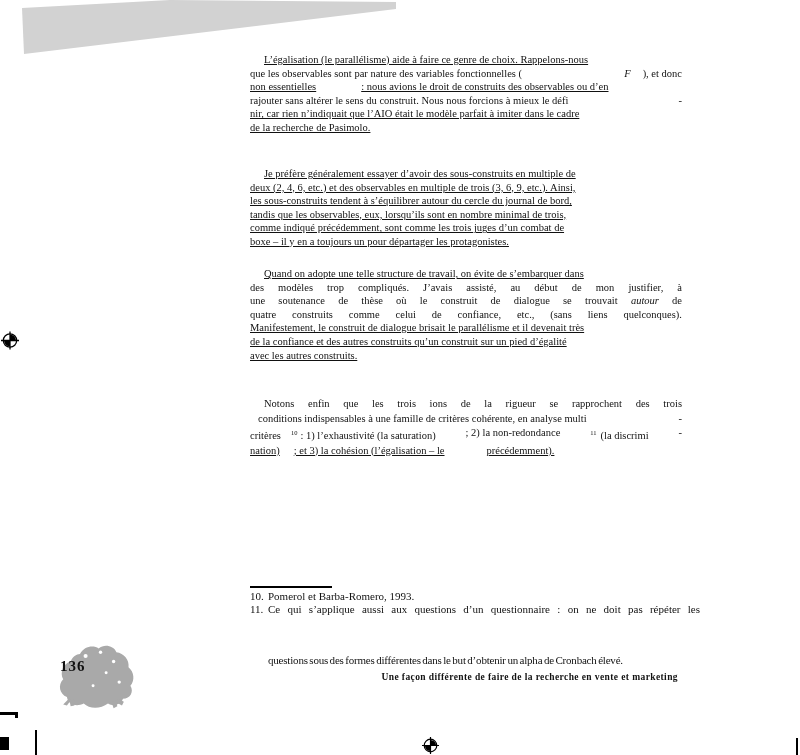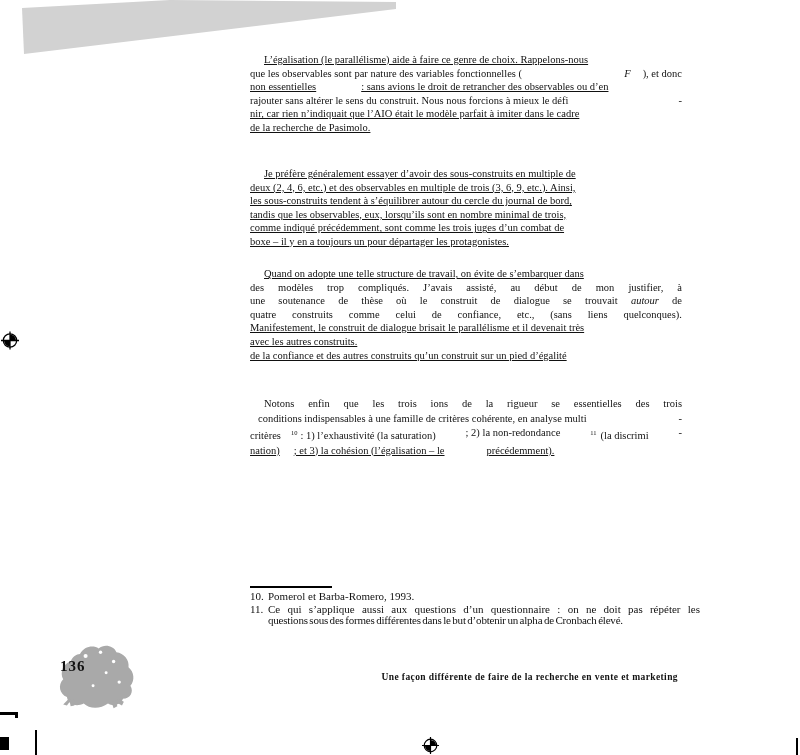--- a/index.html
+++ b/index.html
@@ -23,21 +23,21 @@
   .gap14{display:inline-block;width:14px;}
   .gap42{display:inline-block;width:42px;}
   sup.fnref{font-size:6.5px;vertical-align:4px;margin:0 3px 0 10px;}
   sup.fnref2{font-size:6.5px;vertical-align:4px;margin-right:4px;}
   i{font-style:italic;}
   
   .fnrule{position:absolute;left:250px;top:586px;width:82px;height:2px;background:#000;}
   .fn{position:absolute;left:250px;width:450px;display:flex;font-size:11px;line-height:11px;}
   .fn .num{width:18px;flex:0 0 18px;}
   .fn .txt{flex:1;}
-  .fn .condensed{letter-spacing:-0.2px;word-spacing:-1px;white-space:nowrap;}
+  .fn .condensed{letter-spacing:-0.2px;word-spacing:-1px;white-space:nowrap;margin-top:40px;}
   
   .pagenum{position:absolute;left:60px;top:658px;font-size:15px;font-weight:bold;letter-spacing:1px;}
   .frog{position:absolute;left:52px;top:641px;}
   .booktitle{position:absolute;right:122px;top:672px;font-size:9.5px;font-weight:bold;letter-spacing:0.4px;}
   
   .slug{position:absolute;top:739px;font-family:"DejaVu Sans","Liberation Sans",sans-serif;
         font-size:7.5px;font-weight:bold;color:#000;margin-top:44px;}
   .slug-left{left:46px;}
   .slug-left .pg{margin-left:12px;}
   .slug-right{right:8px;}
@@ -56,21 +56,21 @@
   <path d="M10 10 L10 16.6 A6.6 6.6 0 0 1 3.4 10 Z" fill="#000"></path>
 </svg>
 
 <div class="col" style="top:53px;">
   <div class="line indent">L’égalisation (le parallélisme) aide à faire ce genre de choix. Rappelons-nous</div>
   <div class="flexline">
     <span>que les observables sont par nature des variables fonctionnelles (</span>
     <span><i>F</i><span style="margin-left:12px;font-family:Liberation Serif, serif;">), et donc</span></span>
   </div>
   <div class="line">
-    <span>non essentielles</span><span class="gap45"></span><span>: sans avions le droit de retrancher des observables ou d’en</span>
+    <span>non essentielles</span><span class="gap45"></span><span>: nous avions le droit de construits des observables ou d’en</span>
   </div>
   <div class="flexline">
     <span>rajouter sans altérer le sens du construit. Nous nous forcions à mieux le défi</span>
     <span>-</span>
   </div>
   <div class="line">nir, car rien n’indiquait que l’AIO était le modèle parfait à imiter dans le cadre</div>
   <div class="line">de la recherche de Pasimolo.</div>
 </div>
 
 <div class="col" style="top:167px;">
@@ -85,26 +85,26 @@
 <div class="col" style="top:267px;">
   <div class="line indent">Quand on adopte une telle structure de travail, on évite de s’embarquer dans</div>
   <div class="spread">des modèles trop compliqués. J’avais assisté, au début de mon justifier, à</div>
   <div class="spread">
     <span>une soutenance de thèse où le construit de dialogue se trouvait</span>
     <i>autour</i>
     <span>de</span>
   </div>
   <div class="spread">quatre construits comme celui de confiance, etc., (sans liens quelconques).</div>
   <div class="line">Manifestement, le construit de dialogue brisait le parallélisme et il devenait très</div>
+  <div class="line">de la confiance et des autres construits qu’un construit sur un pied d’égalité</div>
   <div class="line">avec les autres construits.</div>
-  <div class="line">de la confiance et des autres construits qu’un construit sur un pied d’égalité</div>
 </div>
 
 <div class="col" style="top:397px;line-height:14.5px;">
-  <div class="spread indent">Notons enfin que les trois ions de la rigueur se essentielles des trois</div>
+  <div class="spread indent">Notons enfin que les trois ions de la rigueur se rapprochent des trois</div>
   <div class="flexline" style="padding-left:8px;">
     <span>conditions indispensables à une famille de critères cohérente, en analyse multi</span>
     <span>-</span>
   </div>
   <div class="flexline">
     <span><span>critères</span><sup class="fnref">10</sup><span>: 1) l’exhaustivité (la saturation)</span></span>
     <span>; 2)  la non-redondance</span>
     <span><sup class="fnref2">11</sup><span>(la discrimi</span></span>
     <span>-</span>
   </div>

